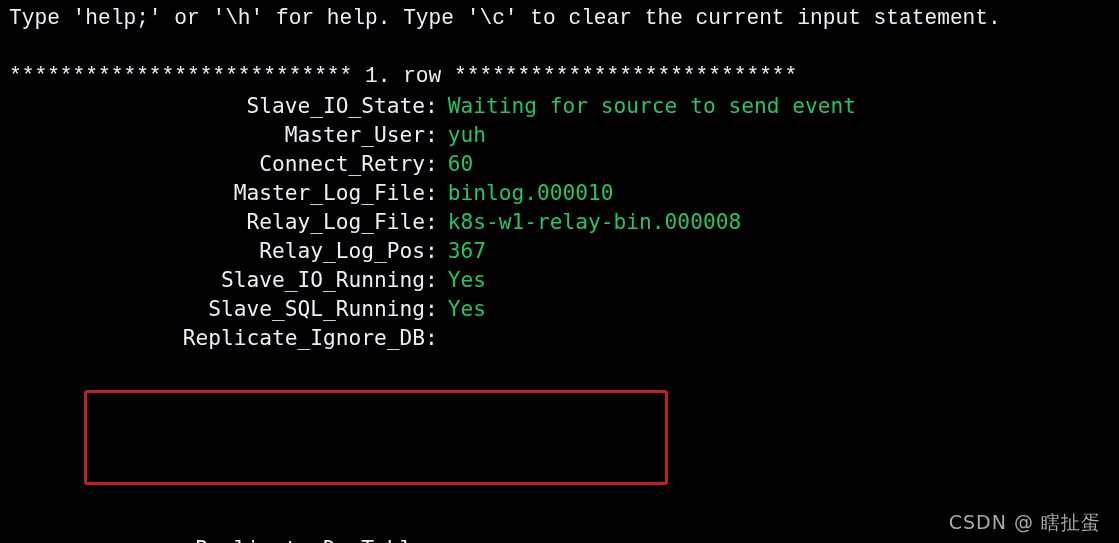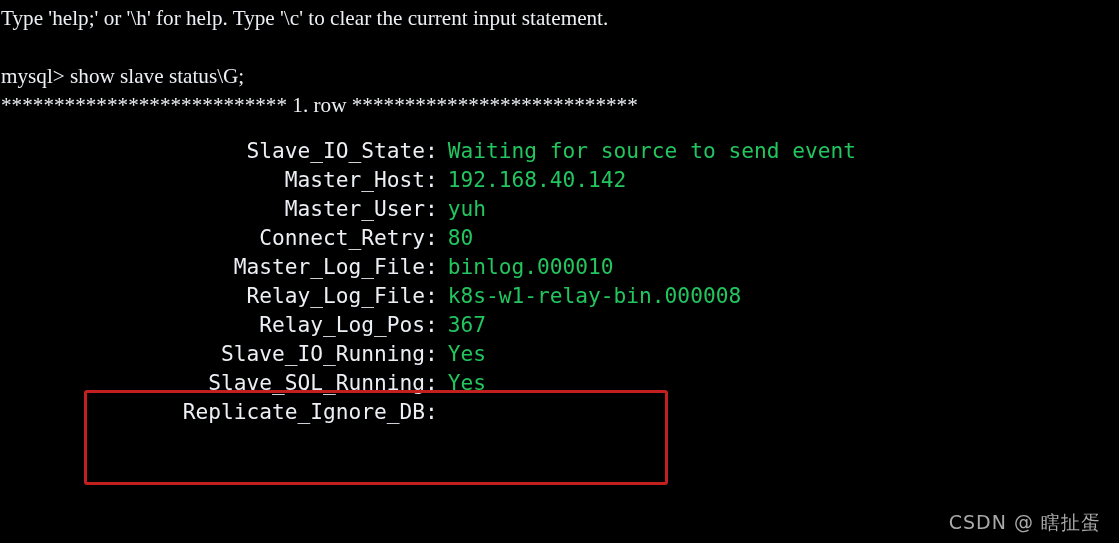--- a/index.html
+++ b/index.html
@@ -30,22 +30,22 @@
     margin: 0;
   }
   .line {
     display: block;
     height: 29px;
     line-height: 29px;
     font-size: 21.2px;
     letter-spacing: 0px;
     color: #eceff4;
     white-space: pre;
-    font-family: Liberation Serif, serif;
-    padding-left: 1px;
+    font-family: Liberation Mono, monospace;
+    padding-left: 9px;
     -webkit-font-smoothing: antialiased;
   }
   .line.blank {
     color: transparent;
   }
   
   .field {
     display: block;
     height: 29px;
     line-height: 29px;
@@ -53,21 +53,20 @@
     white-space: pre;
     color: #eceff4;
     font-family: "DejaVu Sans Mono", "Liberation Mono", monospace;
     padding-left: 1px;
   }
   .field .label {
     display: inline-block;
     width: 424px;
     text-align: right;
     color: #eceff4;
-    margin-top: 16px;
   }
   .field .value {
     display: inline-block;
     padding-left: 10px;
     color: #22c55e;
   }
   
   #highlight-box {
     position: absolute;
     left: 84px;
@@ -111,32 +110,30 @@
 <body>
 
 <div id="terminal">
 
   <div class="console">
 
     <span class="line">Type 'help;' or '\h' for help. Type '\c' to clear the current input statement.</span>
 
     <span class="line blank"> </span>
 
-    <span class="line">mysql&gt; show slave status\G;</span>
 
     <span class="line">*************************** 1. row ***************************</span>
 
     <span class="field"><span class="label">Slave_IO_State</span><span>:</span><span class="value">Waiting for source to send event</span></span>
 
-    <span class="field"><span class="label">Master_Host</span><span>:</span><span class="value">192.168.40.142</span></span>
 
     <span class="field"><span class="label">Master_User</span><span>:</span><span class="value">yuh</span></span>
 
 
-    <span class="field"><span class="label">Connect_Retry</span><span>:</span><span class="value">80</span></span>
+    <span class="field"><span class="label">Connect_Retry</span><span>:</span><span class="value">60</span></span>
 
     <span class="field"><span class="label">Master_Log_File</span><span>:</span><span class="value">binlog.000010</span></span>
 
 
     <span class="field"><span class="label">Relay_Log_File</span><span>:</span><span class="value">k8s-w1-relay-bin.000008</span></span>
 
     <span class="field"><span class="label">Relay_Log_Pos</span><span>:</span><span class="value">367</span></span>
 
 
     <span class="field"><span class="label">Slave_IO_Running</span><span>:</span><span class="value">Yes</span></span>

